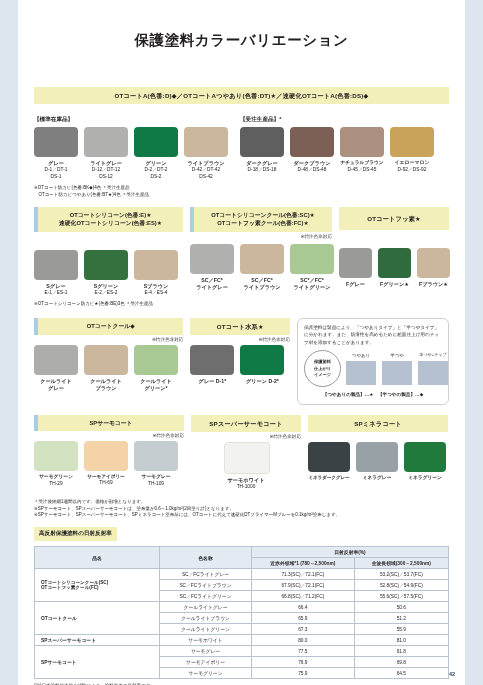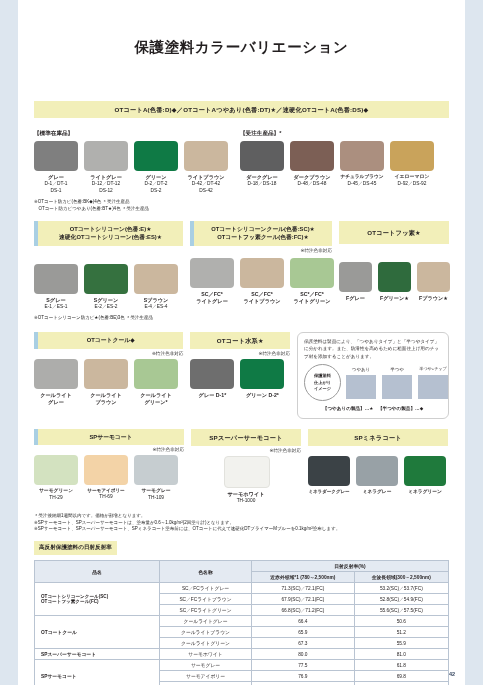--- a/index.html
+++ b/index.html
@@ -11,21 +11,21 @@
     overflow:hidden;
   }
   .page{
     position:absolute;left:18px;top:0;width:447px;height:685px;
     background:#ffffff;
   }
   .inner{position:absolute;left:16px;top:0;width:415px;}
 
   h1.title{
     font-size:14.5px;font-weight:bold;text-align:center;
-    margin:12px;padding:26px 0 32px 0;letter-spacing:.6px;
+    margin:5px;padding:26px 0 32px 0;letter-spacing:.6px;
   }
 
   
   .banner{
     background:#f2efb9;
     font-size:6.2px;font-weight:bold;text-align:center;
     padding:4px 2px;line-height:1.5;letter-spacing:.2px;
   }
   .banner-wrap{display:flex;align-items:stretch;}
   .banner-bar{width:4px;background:#a9cfe3;flex:0 0 4px;}

